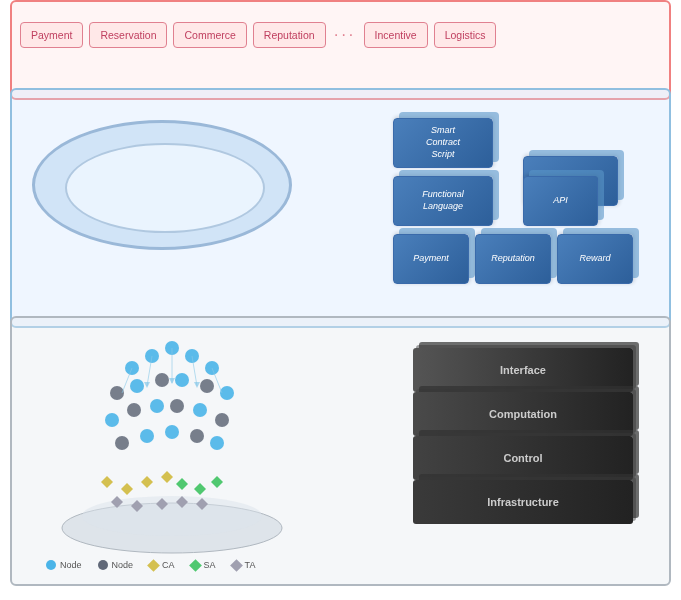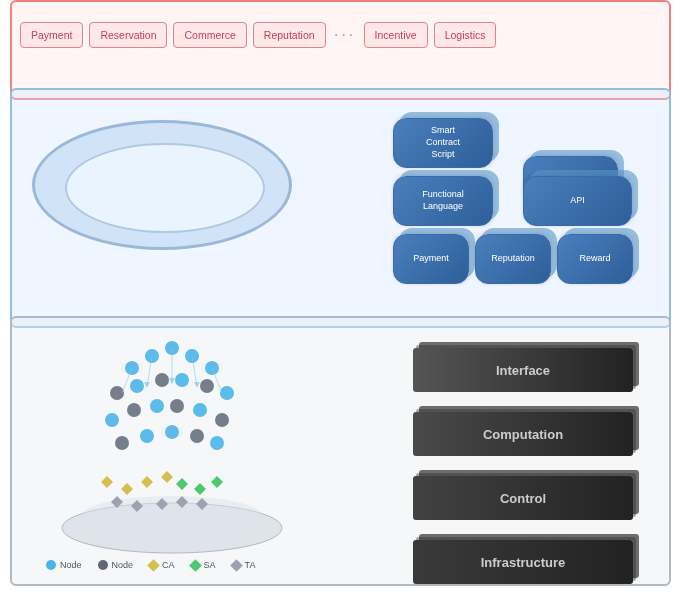--- a/index.html
+++ b/index.html
@@ -140,27 +140,28 @@
       position: relative;
       width: 260px;
       height: 190px;
     }
 
     
     .block {
       position: absolute;
       background: linear-gradient(135deg, #4a7fbb 0%, #2d5f9a 100%);
       border: 1px solid #3a6aaa;
-      border-radius: 13px;
+      border-radius: 4px;
       display: flex;
       align-items: center;
       justify-content: center;
       font-size: 9.5px;
       color: #fff;
       text-align: center;
+      font-style: italic;
       
     }
     .block::before {
       content: '';
       position: absolute;
       top: -6px; right: -6px;
       width: 100%; height: 100%;
       background: linear-gradient(135deg, #5a90cc, #3a70aa);
       border: 1px solid #3a6aaa;
       border-radius: 2px;
@@ -203,26 +204,26 @@
 
     
     .server-stack {
       position: absolute;
       top: 30px; right: 16px;
       width: 240px;
     }
     .server-block {
       width: 220px;
       height: 44px;
-      margin-bottom: 20px;
+      margin-bottom: 0;
       border-radius: 3px;
       display: flex;
       align-items: center;
       justify-content: center;
-      font-size: 13px;
+      font-size: 11px;
       color: #ccc;
       font-weight: bold;
       position: relative;
     }
     .server-block::before {
       content: '';
       position: absolute;
       top: -8px; right: -10px;
       width: 10px; height: 100%;
       transform: skewY(-45deg);
@@ -300,21 +301,21 @@
 
     <div class="blocks-container">
       <div class="block-grid" id="block-grid">
 
       <div class="block" style="top: 0px; left: 0px; width: 100px; height: 50px; font-size: 9px; line-height: 1.3; padding: 4px; white-space: pre-line; box-shadow: rgba(90, 150, 200, 0.6) 6px -6px 0px, rgba(0, 0, 0, 0.2) 1px -1px 4px;">Smart
 Contract
 Script</div>
           <div class="block" style="top: 0px; left: 130px; width: 95px; height: 50px; font-size: 9px; line-height: 1.3; padding: 4px; white-space: pre-line; box-shadow: rgba(90, 150, 200, 0.6) 6px -6px 0px, rgba(0, 0, 0, 0.2) 1px -1px 4px; margin-top: 38px;">Wallet</div>
           <div class="block" style="top: 58px; left: 0px; width: 100px; height: 50px; font-size: 9px; line-height: 1.3; padding: 20px; white-space: pre-line; box-shadow: rgba(90, 150, 200, 0.6) 6px -6px 0px, rgba(0, 0, 0, 0.2) 1px -1px 4px;">Functional
 Language</div>
-          <div class="block" style="top: 58px; left: 130px; width: 109px; height: 50px; font-size: 9px; line-height: 1.3; padding: 4px; white-space: pre-line; box-shadow: rgba(90, 150, 200, 0.6) 6px -6px 0px, rgba(0, 0, 0, 0.2) 1px -1px 4px;">API</div>
+          <div class="block" style="top: 58px; left: 130px; width: 75px; height: 50px; font-size: 9px; line-height: 1.3; padding: 4px; white-space: pre-line; box-shadow: rgba(90, 150, 200, 0.6) 6px -6px 0px, rgba(0, 0, 0, 0.2) 1px -1px 4px;">API</div>
           <div class="block" style="top: 116px; left: 0px; width: 76px; height: 50px; font-size: 9px; line-height: 1.3; padding: 4px; white-space: pre-line; box-shadow: rgba(90, 150, 200, 0.6) 6px -6px 0px, rgba(0, 0, 0, 0.2) 1px -1px 4px;">Payment</div>
           <div class="block" style="top: 116px; left: 82px; width: 76px; height: 50px; font-size: 9px; line-height: 1.3; padding: 4px; white-space: pre-line; box-shadow: rgba(90, 150, 200, 0.6) 6px -6px 0px, rgba(0, 0, 0, 0.2) 1px -1px 4px;">Reputation</div>
           <div class="block" style="top: 116px; left: 164px; width: 76px; height: 50px; font-size: 9px; line-height: 1.3; padding: 0; white-space: pre-line; box-shadow: rgba(90, 150, 200, 0.6) 6px -6px 0px, rgba(0, 0, 0, 0.2) 1px -1px 4px;">Reward</div>
         </div>
     </div>
   </div>
 
   <div class="core-layer-container">
     <span class="core-layer-title"></span>
 

